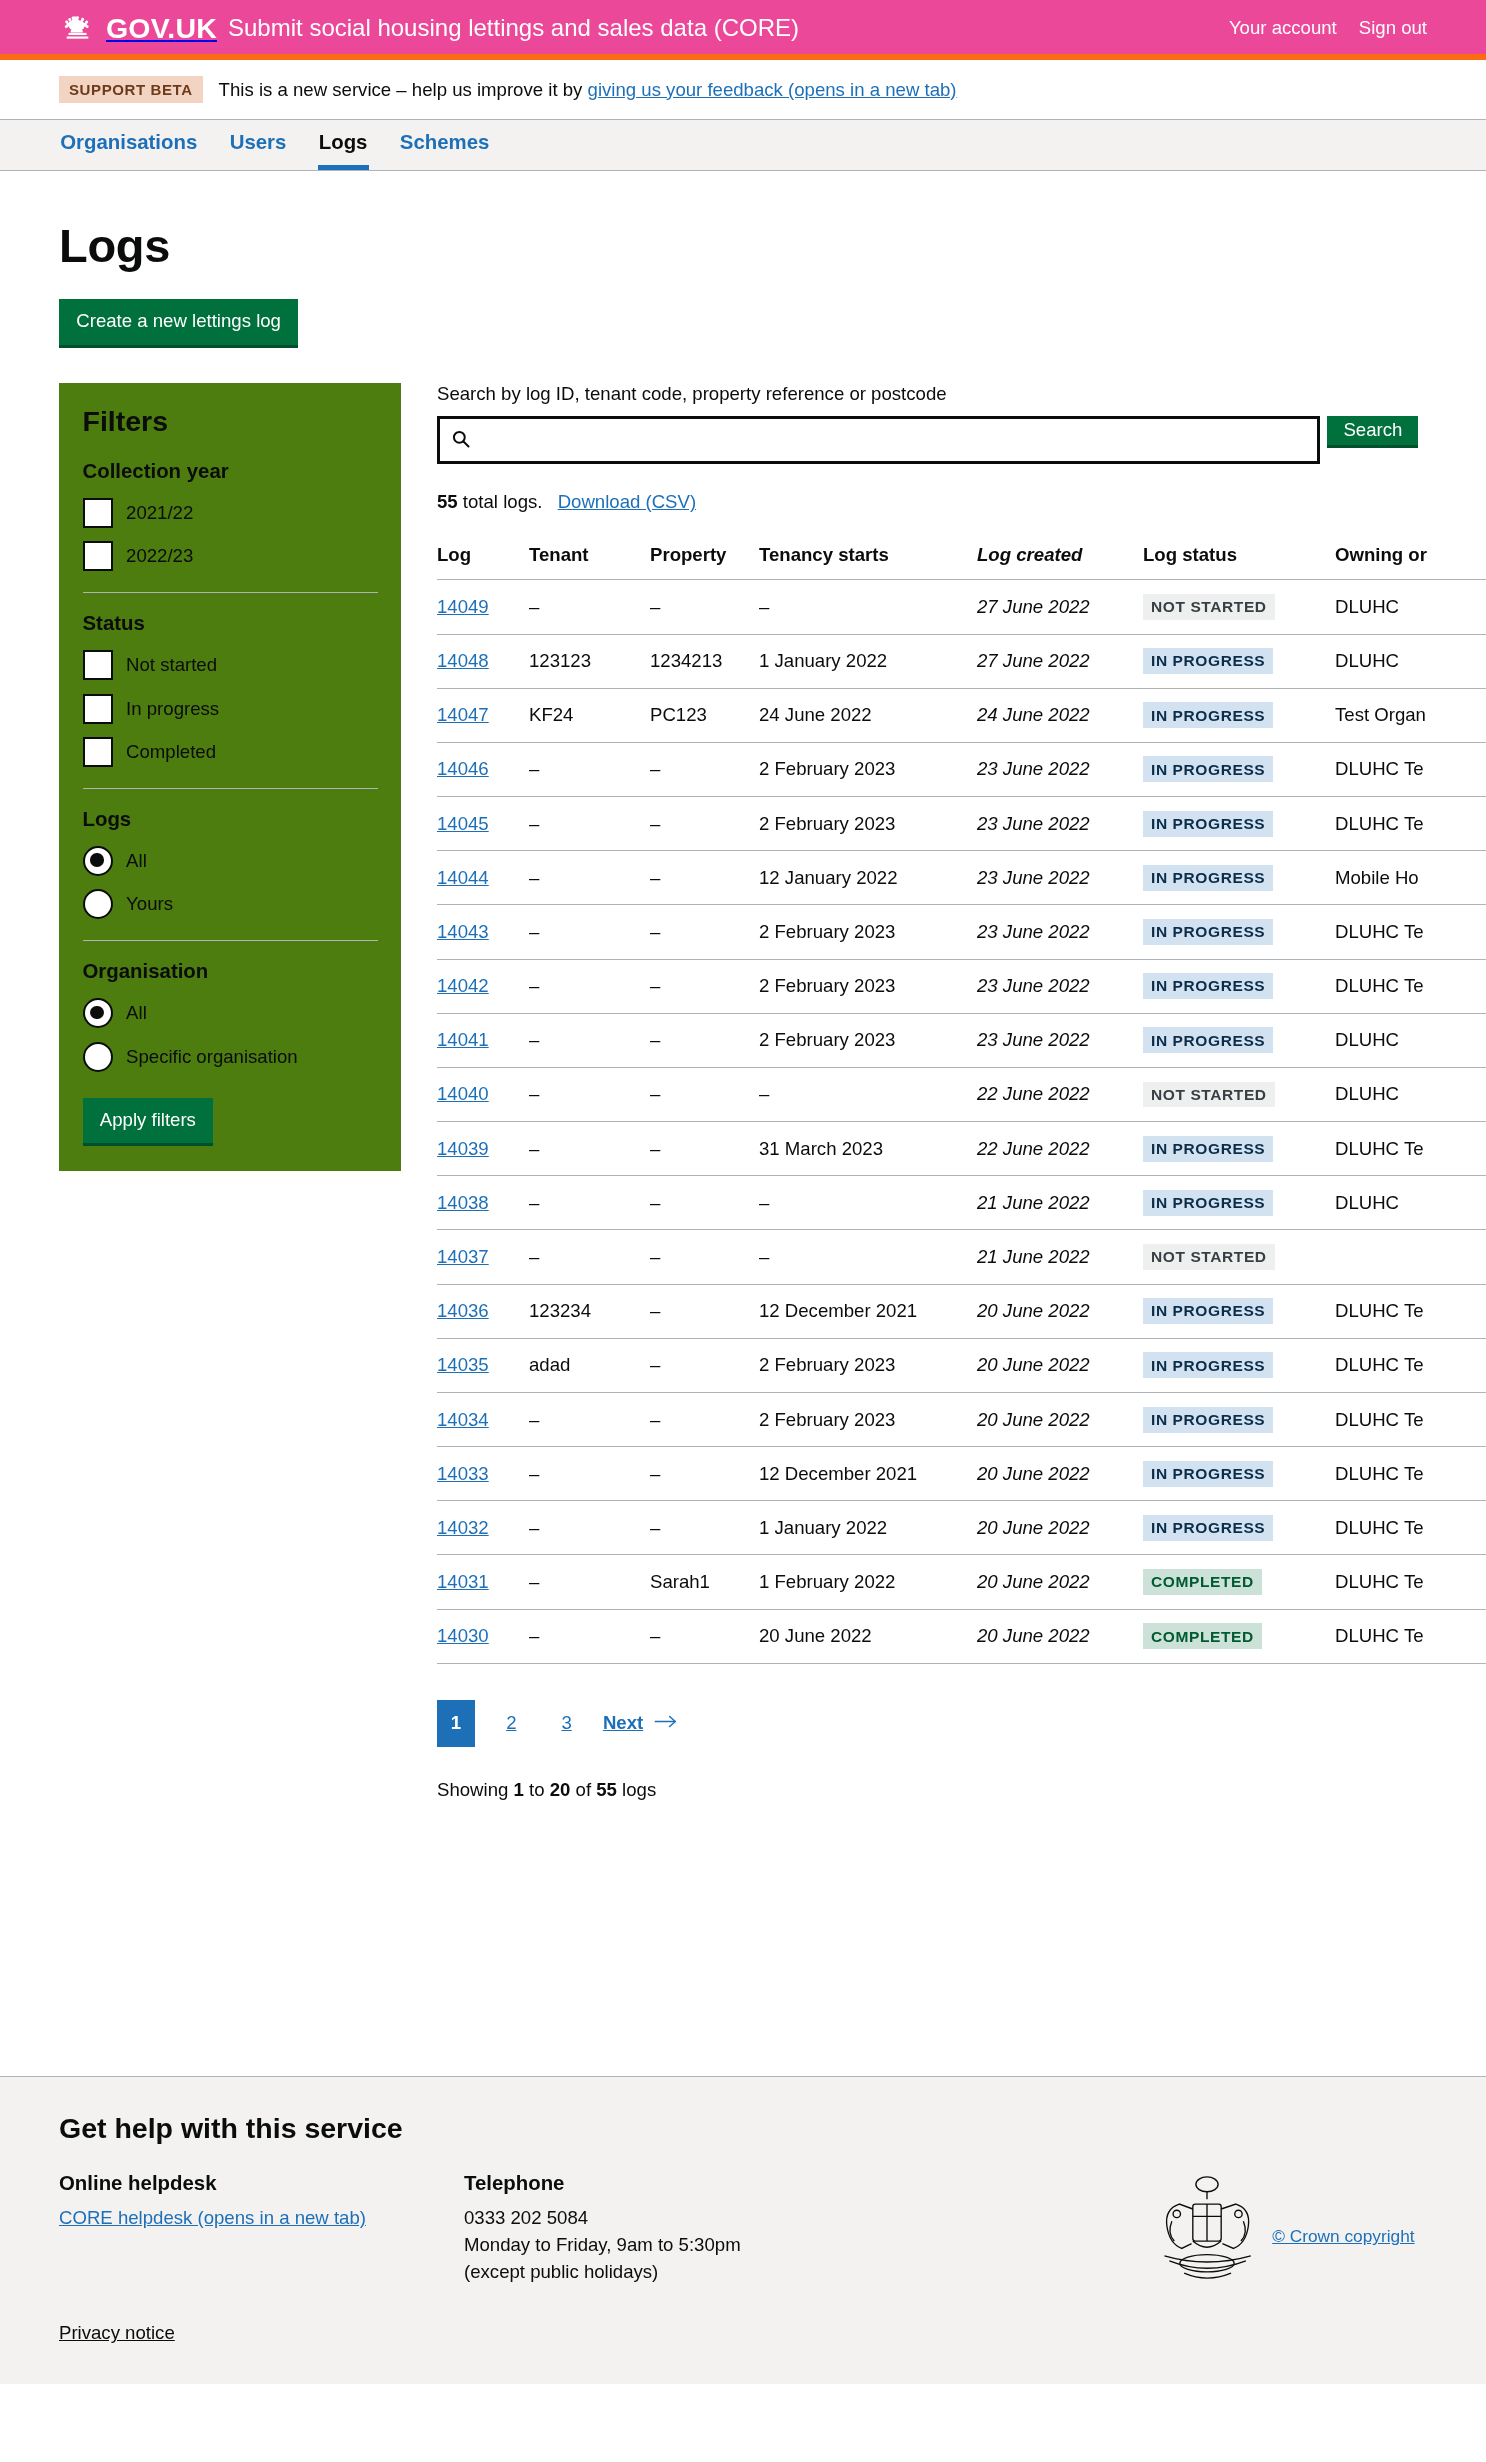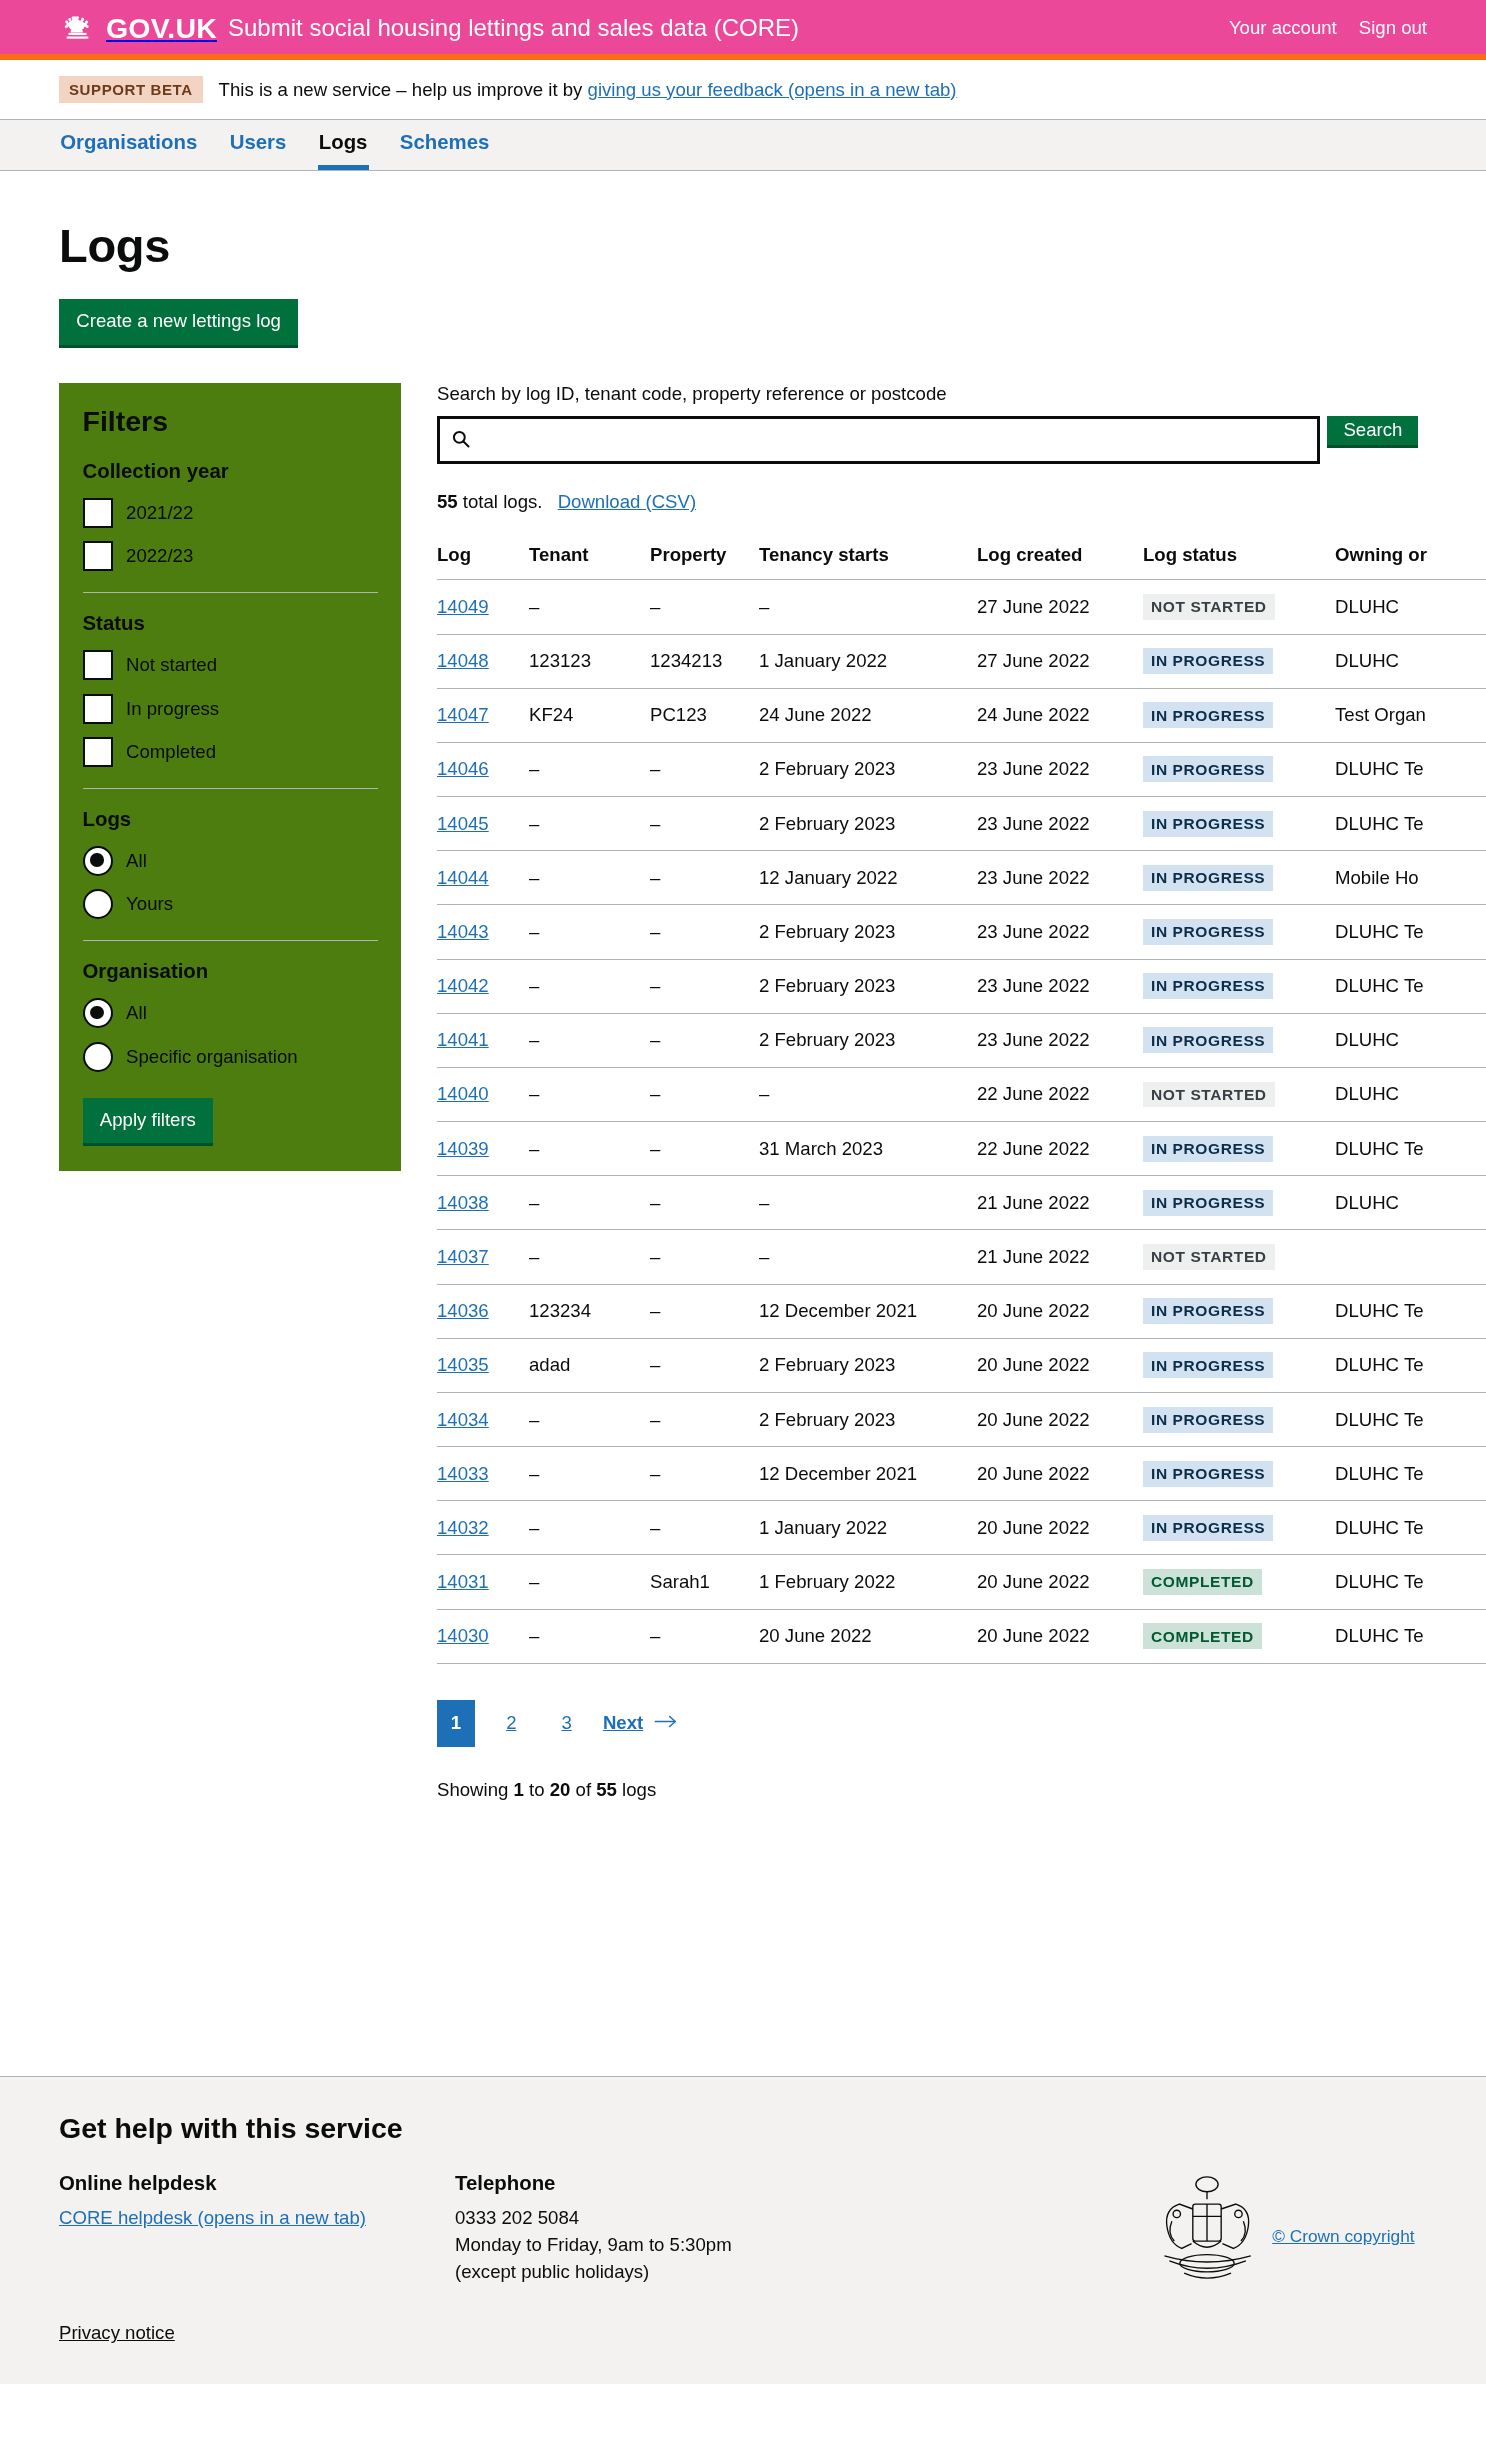--- a/index.html
+++ b/index.html
@@ -278,21 +278,21 @@
     font-size: 18.6px;
     padding: 13.6px 15px 13.6px 0;
     border-bottom: 0.6px solid #b1b4b6;
     vertical-align: middle;
     white-space: nowrap;
   }
   .col-log      { width: 92px; }
   .col-tenant   { width: 121px; }
   .col-property { width: 109px; }
   .col-tenancy  { width: 218px; }
-  .col-created  { width: 166px; }
+  .col-created  { width: 166px; font-style: italic; }
   .col-status   { width: 192px; }
   .col-owning   { width: 211px; }
   .log-link {
     color: #1d70b8;
     text-decoration: underline;
     font-weight: 400;
     cursor: pointer;
   }
   .tag {
     display: inline-block;
@@ -356,20 +356,21 @@
     position: relative;
   }
   .footer h2 {
     font-size: 28.5px;
     font-weight: 700;
     margin: 0 0 27px 0;
   }
   .footer-cols {
     display: flex;
     align-items: flex-start;
+    gap: 9px;
   }
   .footer-col { width: 396px; }
   .footer-col h3 {
     font-size: 20.4px;
     font-weight: 700;
     margin: 0 0 10px 0;
   }
   .footer-col p, .footer-col a {
     font-size: 18.6px;
     line-height: 1.45;

